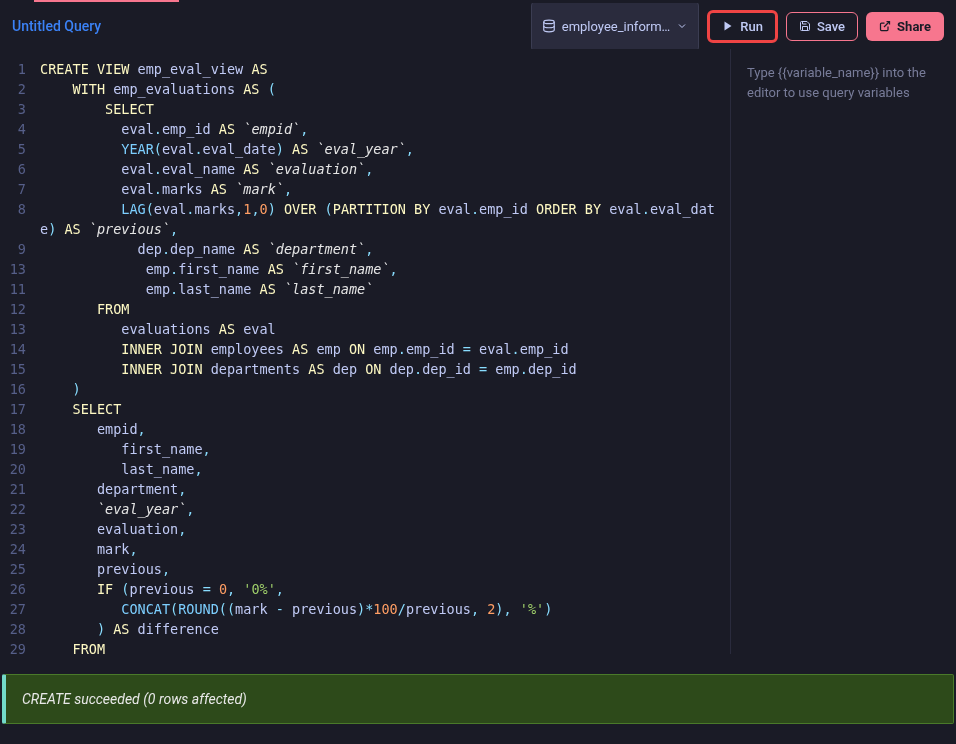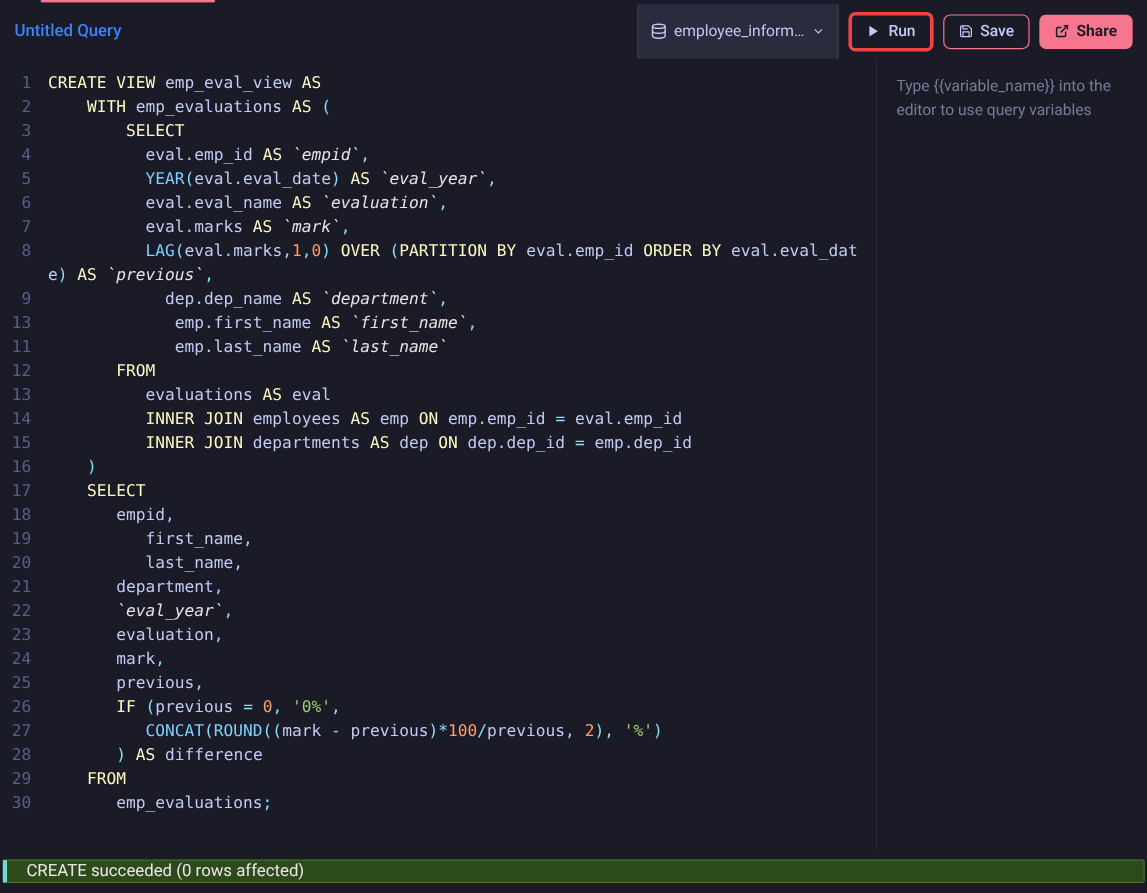--- a/index.html
+++ b/index.html
@@ -139,25 +139,26 @@
 }
 .sidebar-help {
   font-size: 13px;
   color: #787c99;
   line-height: 1.5;
 }
 .status {
   background: #2d4a1a;
   border: 1px solid #4a7a2a;
   border-left: 4px solid #73daca;
-  padding: 1px 16px;
+  padding: 16px 16px;
   font-size: 14px;
   color: #e8e8e8;
-  margin: 8px 2px;
+  margin: 20px 2px;
   border-radius: 2px;
+  font-style: italic;
 }
 </style>
 </head>
 <body>
 
 <div class="topbar"></div>
 
 <div class="header">
   <div class="title">Untitled Query</div>
   <div class="actions">

